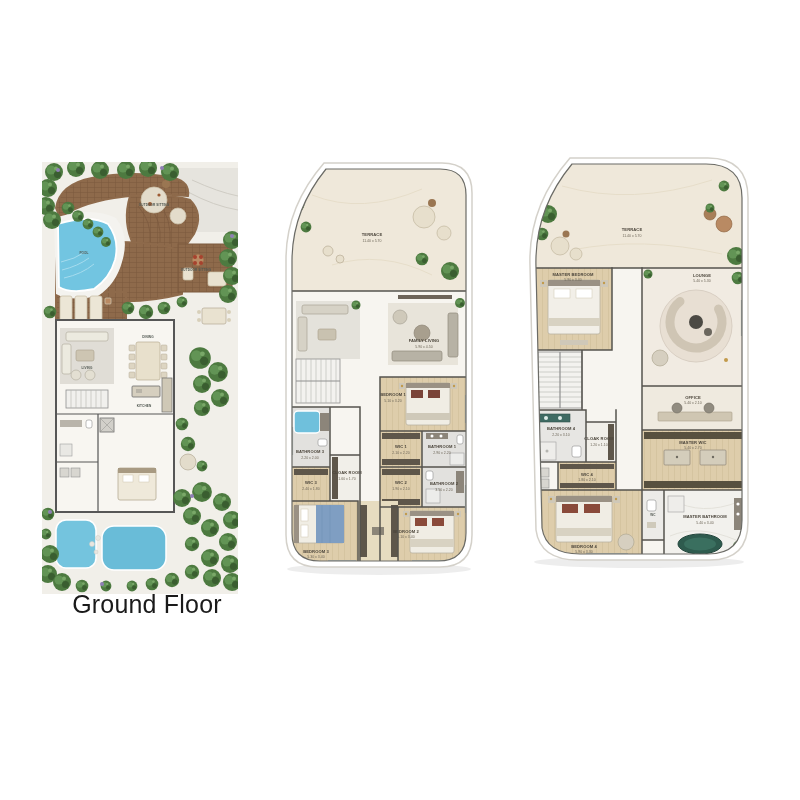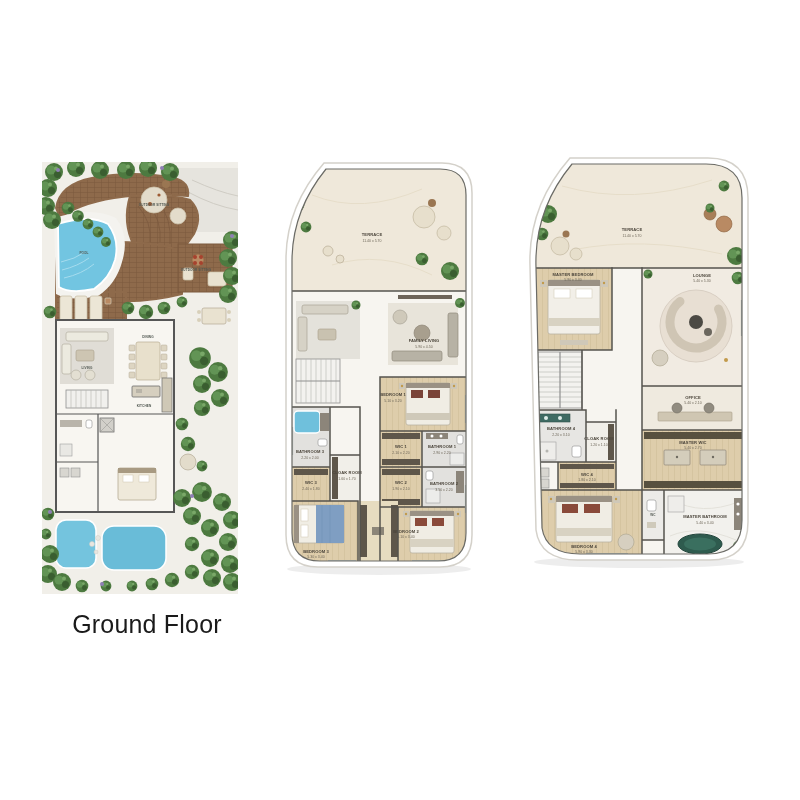--- a/index.html
+++ b/index.html
@@ -620,15 +620,15 @@
 
     <path class="wall" d="M24,118 H230" stroke-width="1.8"></path>
     <path class="wall" d="M100,118 V200 M24,200 H100 M130,118 V236 M130,236 H232 M130,236 V340 M130,280 H232
                          M24,260 H74 M74,260 V312 M74,272 H104 M104,260 V340 M24,312 H104 M46,312 V340
                          M24,340 H232 M130,340 V404 M152,340 V404 M130,390 H152 M70,200 V260"></path>
     <path class="win" d="M230,150 V186 M230,300 V330 M74,404 H116 M24,160 V196"></path>
   </g>
   <path d="M60,14 L194,14 Q230,14 230,48 L230,370 Q230,404 196,404 L68,404 Q34,404 30,378 L24,118 Q22,60 60,14 Z" fill="none" stroke="#6b6b66" stroke-width="1.2"></path>
 </svg>
 
-<div class="caption" style="left:42px;top:610px;width:210px">Ground Floor</div>
+<div class="caption" style="left:42px;top:590px;width:210px">Ground Floor</div>
 
 </div>
 
 </body></html>

